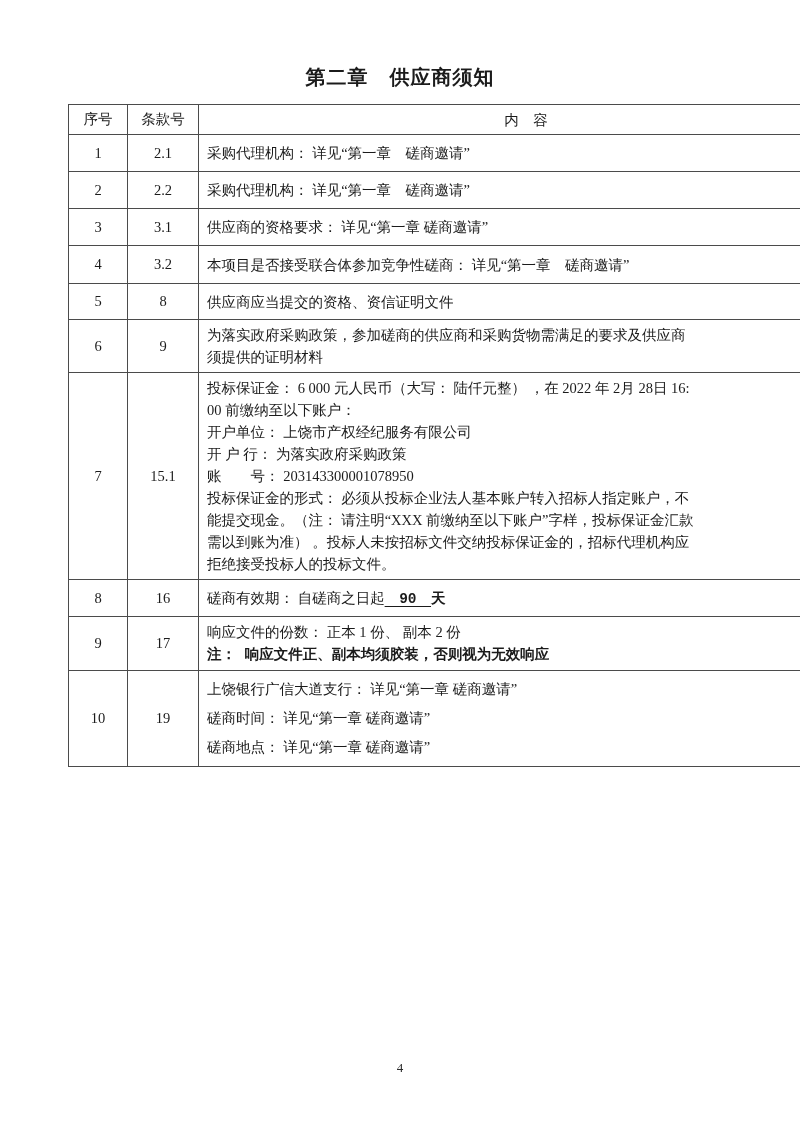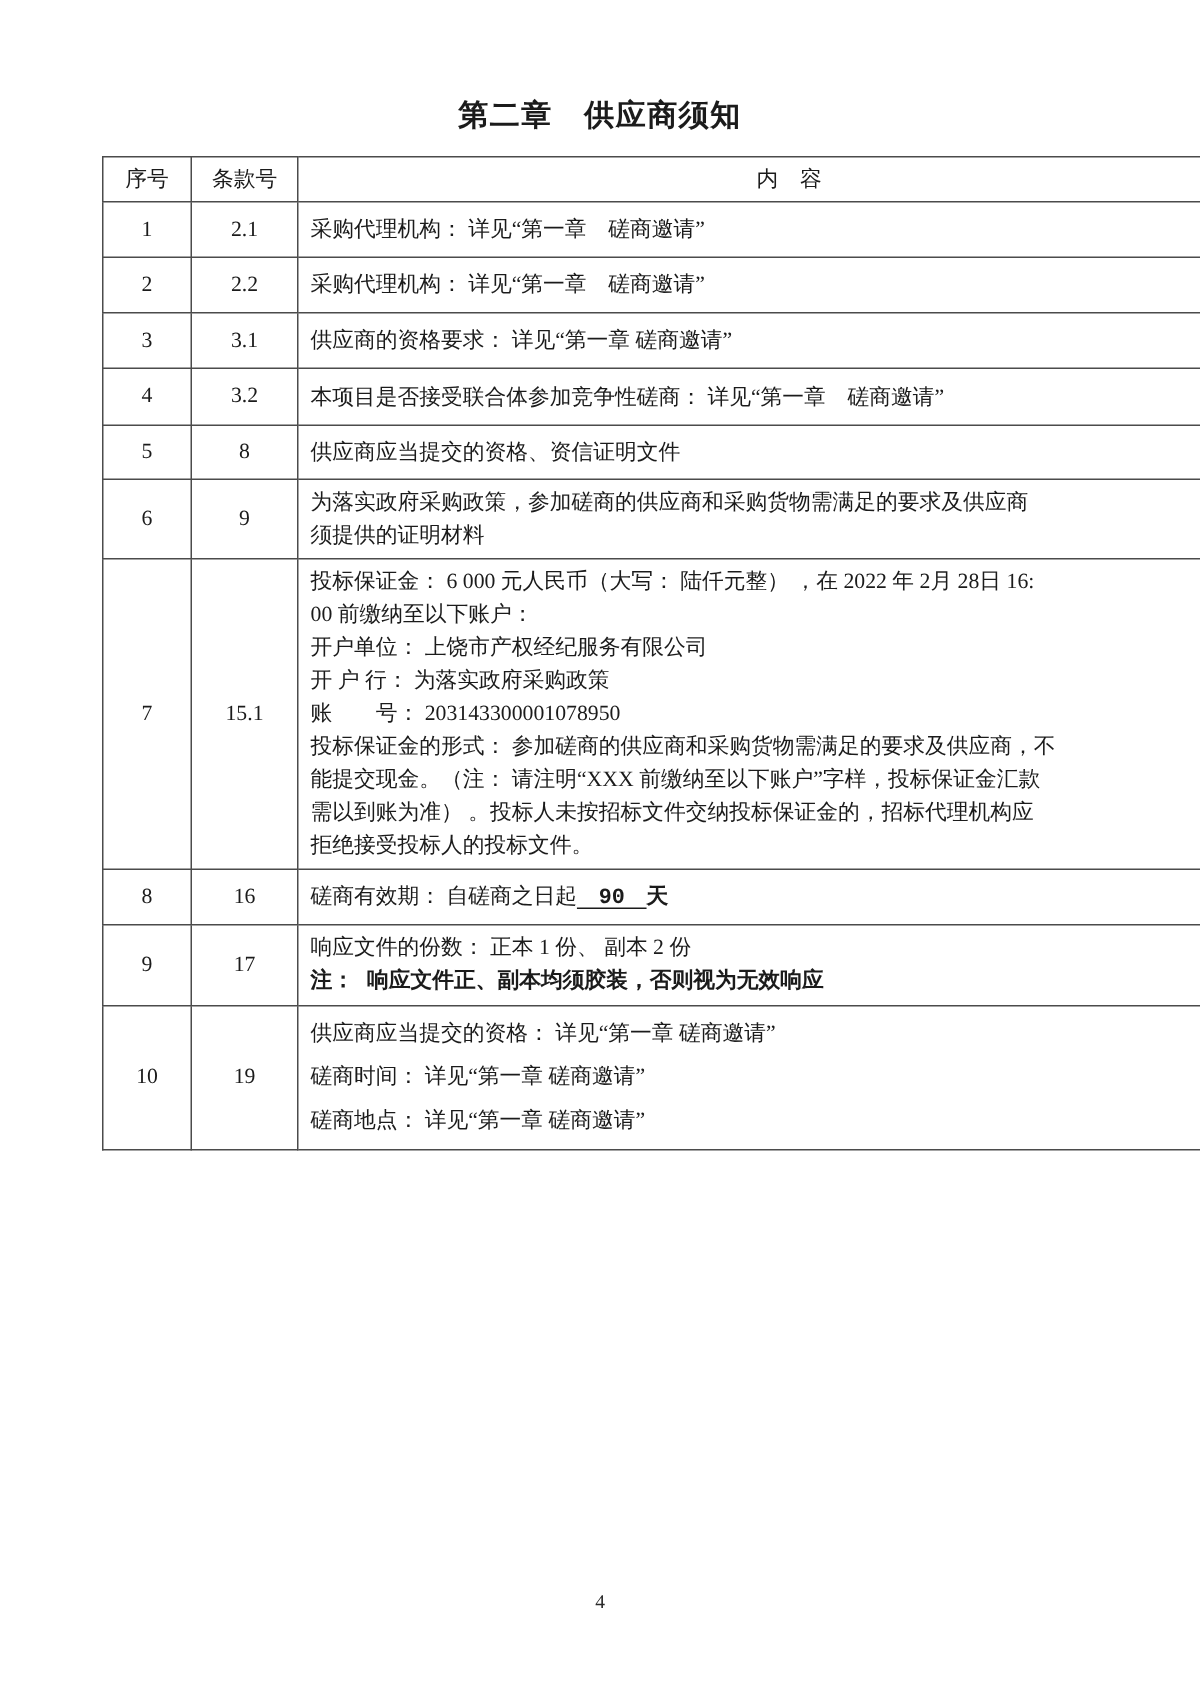--- a/index.html
+++ b/index.html
@@ -141,21 +141,21 @@
         </tr>
         <tr>
           <td class="c-no">7</td>
           <td class="c-clause">15.1</td>
           <td class="c-content">
             <div><span>投标保证金： 6 000 元人民币（大写： 陆仟元整） ，在 2022 年 2月 28日 16:</span></div>
             <div><span>00 前缴纳至以下账户：</span></div>
             <div><span>开户单位： 上饶市产权经纪服务有限公司</span></div>
             <div><span>开 户 行： 为落实政府采购政策</span></div>
             <div><span>账　　号： 203143300001078950</span></div>
-            <div><span>投标保证金的形式： 参加磋商的供应商和采购货物需满足的要求及供应商，不</span></div>
+            <div><span>投标保证金的形式： 必须从投标企业法人基本账户转入招标人指定账户，不</span></div>
             <div><span>能提交现金。（注： 请注明“XXX 前缴纳至以下账户”字样，投标保证金汇款</span></div>
             <div><span>需以到账为准） 。投标人未按招标文件交纳投标保证金的，招标代理机构应</span></div>
             <div><span>拒绝接受投标人的投标文件。</span></div>
           </td>
         </tr>
         <tr>
           <td class="c-no">8</td>
           <td class="c-clause">16</td>
           <td class="c-content">
             <div><span>磋商有效期： 自磋商之日起</span><span class="seg-b seg-u">　90　</span><span class="seg-b">天</span></div>
@@ -166,21 +166,21 @@
           <td class="c-clause">17</td>
           <td class="c-content">
             <div><span>响应文件的份数： 正本 1 份、 副本 2 份</span></div>
             <div><span class="seg-b">注： 响应文件正、副本均须胶装，否则视为无效响应</span></div>
           </td>
         </tr>
         <tr>
           <td class="c-no">10</td>
           <td class="c-clause">19</td>
           <td class="c-content">
-            <div><span>供应商应当提交的资格： 详见“第一章 磋商邀请”</span></div>
+            <div><span>上饶银行广信大道支行： 详见“第一章 磋商邀请”</span></div>
             <div><span>磋商时间： 详见“第一章 磋商邀请”</span></div>
             <div><span>磋商地点： 详见“第一章 磋商邀请”</span></div>
           </td>
         </tr>
       </tbody>
   </table>
 
   <div class="page-footer">4</div>
 
 </div>

